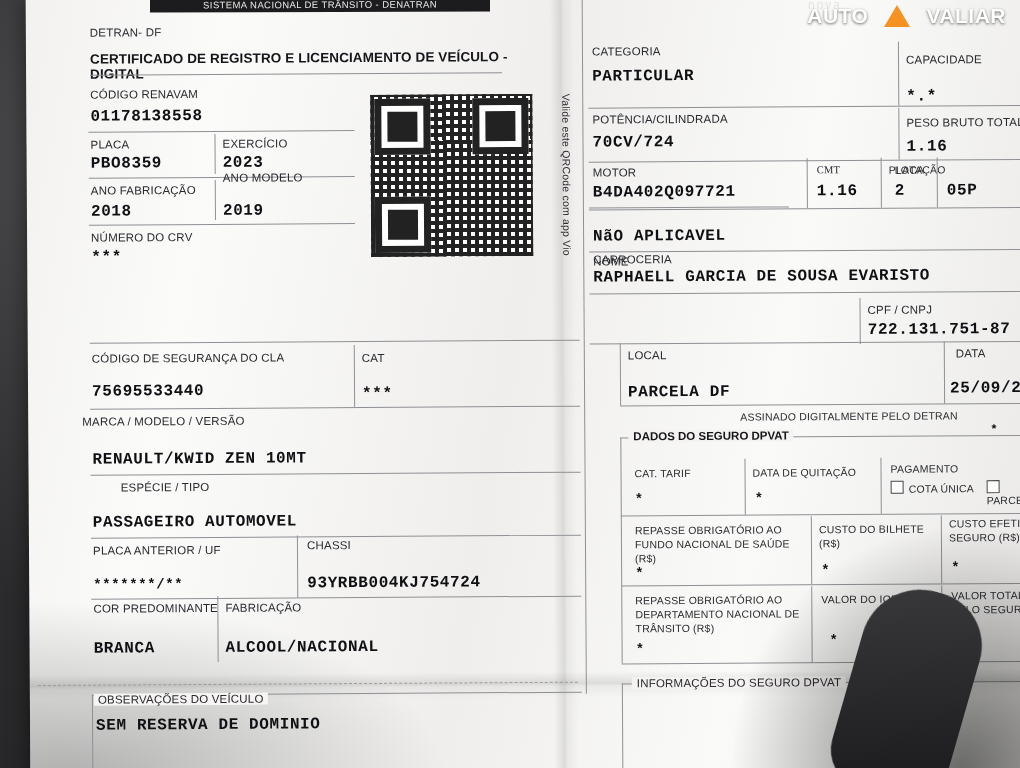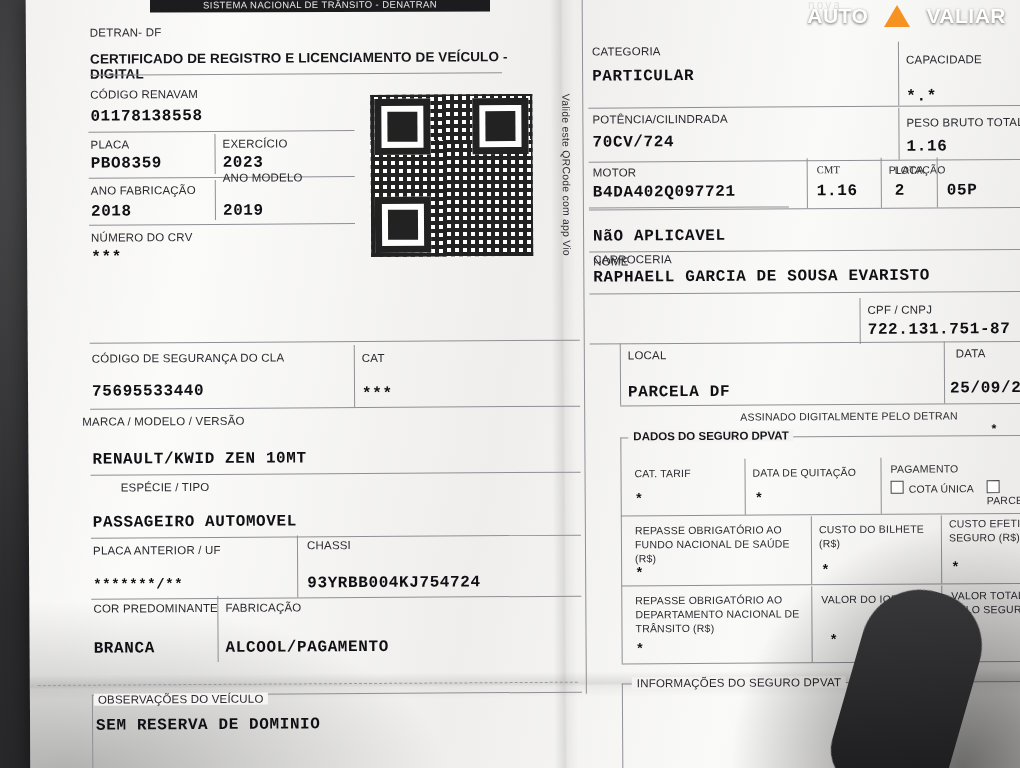--- a/index.html
+++ b/index.html
@@ -185,21 +185,21 @@
     <div style="position:absolute;left:64px;top:548px;" class="lbl">PLACA ANTERIOR / UF</div>
     <div style="position:absolute;left:278px;top:544px;" class="lbl">CHASSI</div>
     <div style="position:absolute;left:64px;top:580px;" class="val sm">*******/**</div>
     <div style="position:absolute;left:278px;top:579px;" class="val">93YRBB004KJ754724</div>
     <div class="vline" style="left:268px;top:540px;height:62px;"></div>
     <div class="divline" style="left:62px;top:602px;width:490px;"></div>
 
     <div style="position:absolute;left:64px;top:606px;" class="lbl">COR PREDOMINANTE</div>
     <div style="position:absolute;left:196px;top:606px;" class="lbl">FABRICAÇÃO</div>
     <div style="position:absolute;left:64px;top:643px;" class="val">BRANCA</div>
-    <div style="position:absolute;left:196px;top:643px;" class="val">ALCOOL/PAGAMENTO</div>
+    <div style="position:absolute;left:196px;top:643px;" class="val">ALCOOL/NACIONAL</div>
     <div class="vline" style="left:188px;top:600px;height:66px;"></div>
 
     <div class="dashed" style="left:8px;top:688px;width:540px;"></div>
     <div class="divline" style="left:62px;top:698px;width:490px;"></div>
     <div class="vline" style="left:62px;top:698px;height:80px;"></div>
     <div style="position:absolute;left:64px;top:697px;background:#f6f5f3;padding:0 4px;" class="lbl">OBSERVAÇÕES DO VEÍCULO</div>
     <div style="position:absolute;left:66px;top:720px;" class="val">SEM RESERVA DE DOMINIO</div>
 
     <div class="vline" style="left:556px;top:0;height:700px;"></div>
 

